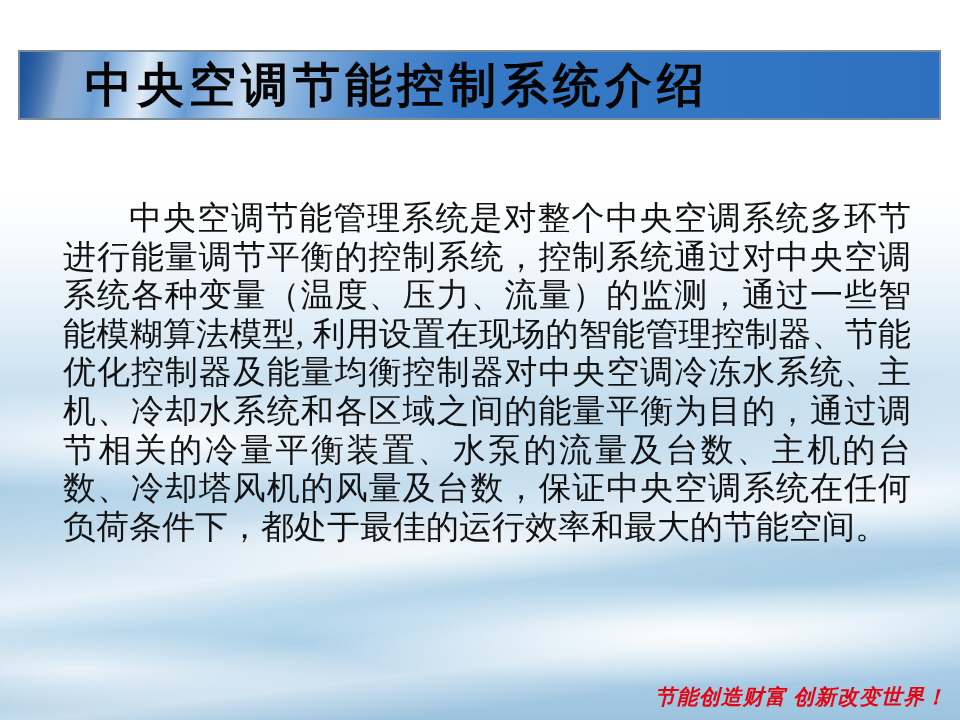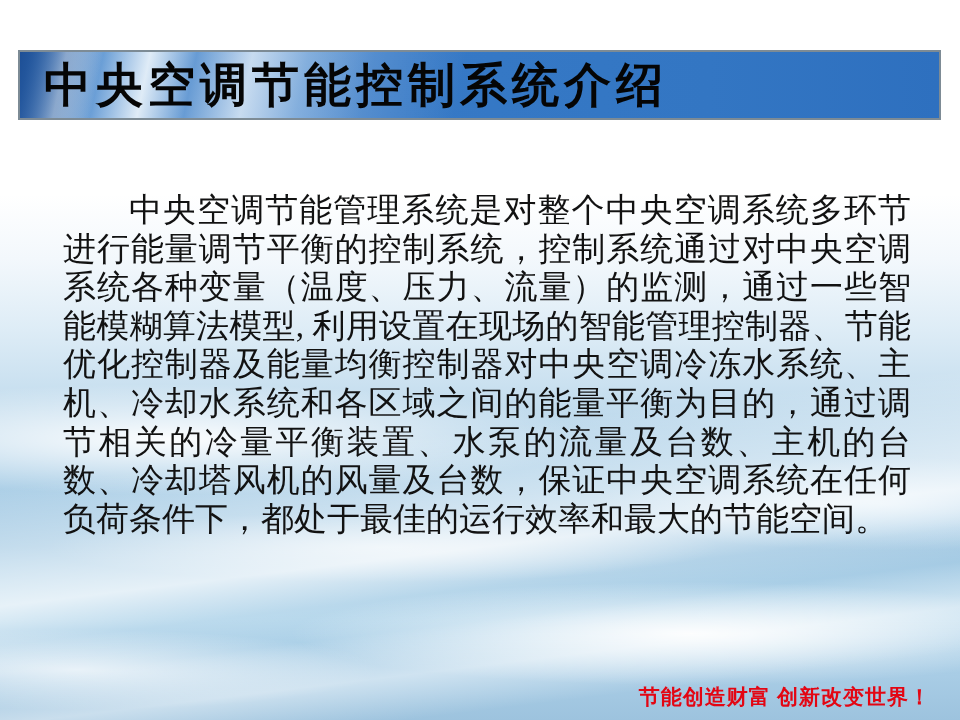--- a/index.html
+++ b/index.html
@@ -60,48 +60,49 @@
         rgba(240,247,252,0.90) 14%,
         rgba(160,195,230,0.40) 19%,
         rgba(245,250,253,0.75) 25%,
         rgba(220,236,248,0.45) 31%,
         rgba(255,255,255,0.15) 38%,
         rgba(255,255,255,0) 48%),
       linear-gradient(90deg, #4c88ca 0%, #3679c6 40%, #3376c3 75%, #2e70bf 100%);
   }
 
   .banner h1 {
-    padding-left: 24px;
+    padding-left: 65px;
     font-size: 47px;
     font-weight: bold;
     letter-spacing: 5px;
     line-height: 1;
     color: #050505;
     white-space: nowrap;
   }
 
   .body-text {
     position: absolute;
     left: 63px;
     top: 191px;
     width: 848px;
     font-size: 33px;
     line-height: 38.6px;
     color: #121212;
     text-align: justify;
     text-justify: inter-ideograph;
   }
-  .body-text p { text-indent: 2em; }
+  .body-text p { text-indent: 2em; margin-top: 8px; }
 
   .slogan {
     position: absolute;
-    right: 29px;
+    right: 13px;
     bottom: 9px;
     font-size: 21px;
     font-weight: bold;
+    font-style: italic;
     letter-spacing: 1px;
     color: #e30613;
     white-space: nowrap;
   }
 </style>
 </head>
 <body>
 
 <div class="slide">
 

